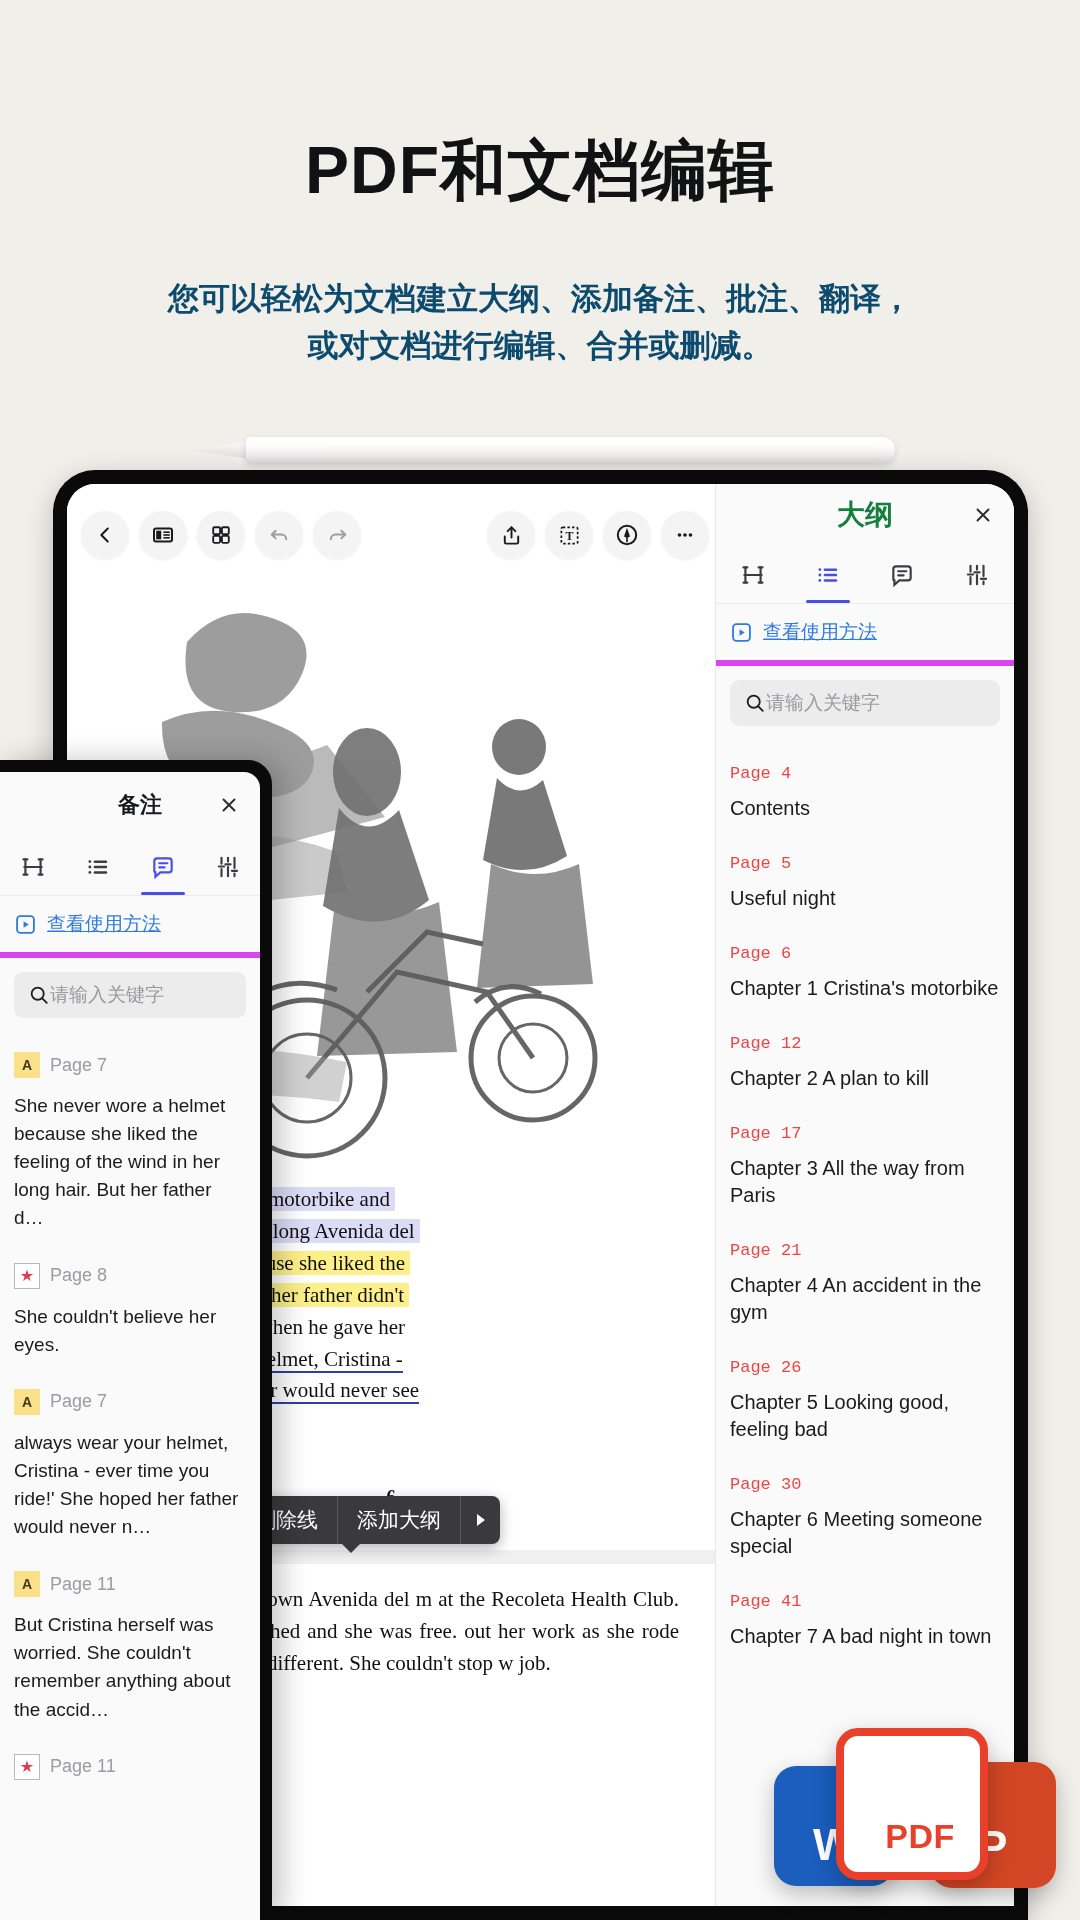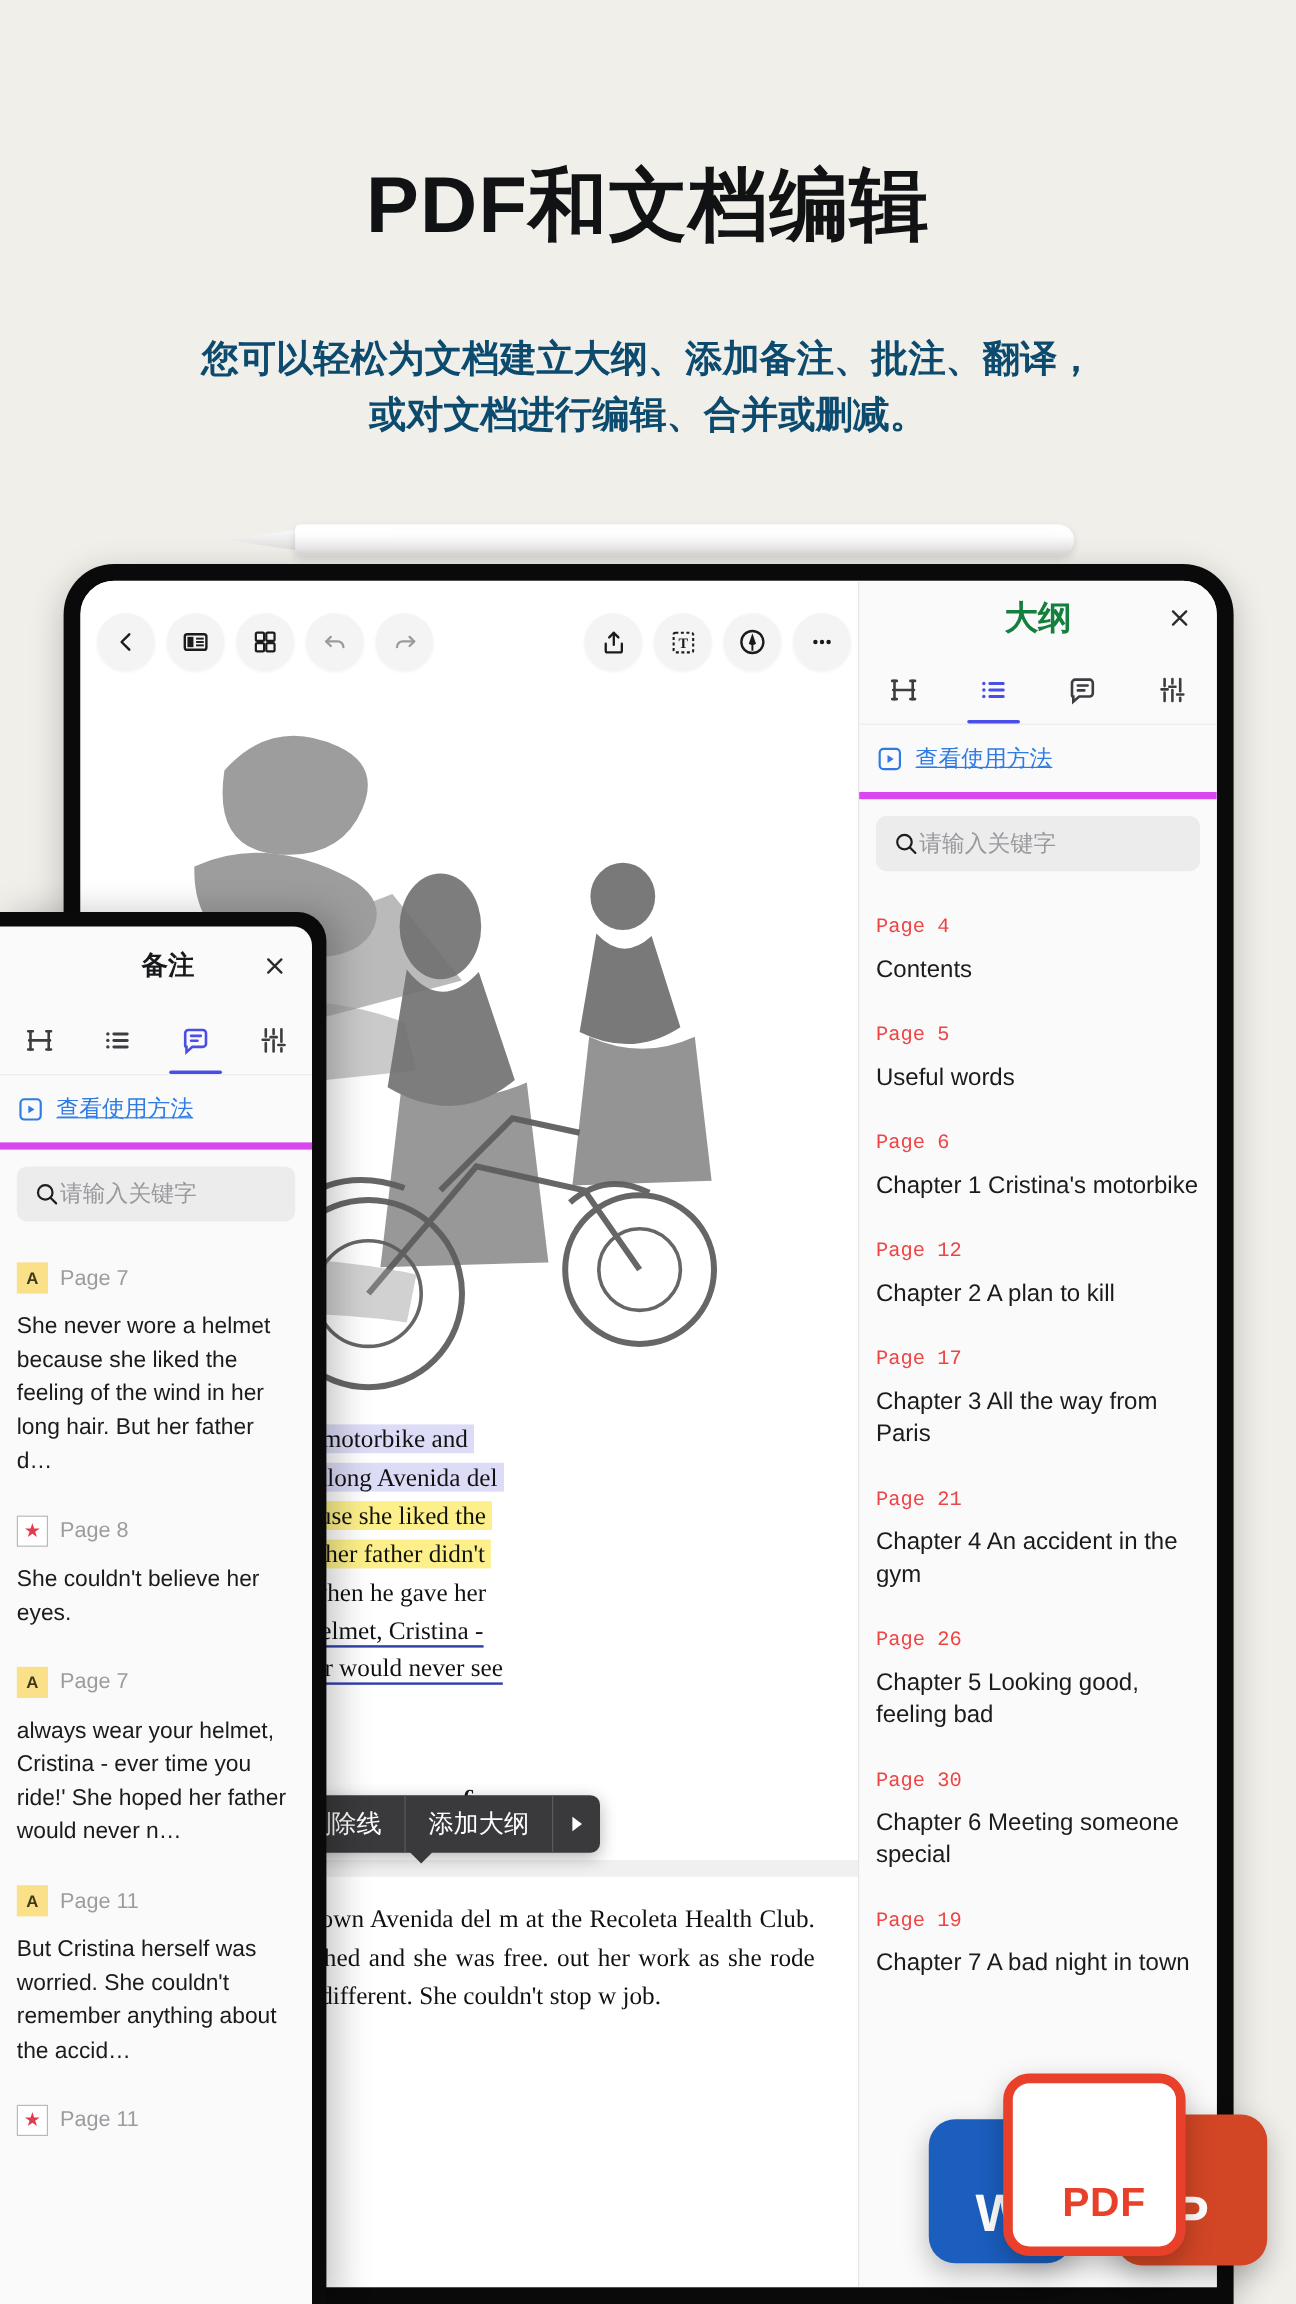--- a/index.html
+++ b/index.html
@@ -403,21 +403,21 @@
             <span class="ph">请输入关键字</span>
           </div>
         </div>
         <div class="olist">
           <div class="oitem">
               <div class="opage">Page 4</div>
               <div class="otitle">Contents</div>
             </div>
           <div class="oitem">
               <div class="opage">Page 5</div>
-              <div class="otitle">Useful words</div>
+              <div class="otitle">Useful night</div>
             </div>
           <div class="oitem">
               <div class="opage">Page 6</div>
               <div class="otitle">Chapter 1 Cristina's motorbike</div>
             </div>
           <div class="oitem">
               <div class="opage">Page 12</div>
               <div class="otitle">Chapter 2 A plan to kill</div>
             </div>
           <div class="oitem">
@@ -430,21 +430,21 @@
             </div>
           <div class="oitem">
               <div class="opage">Page 26</div>
               <div class="otitle">Chapter 5 Looking good, feeling bad</div>
             </div>
           <div class="oitem">
               <div class="opage">Page 30</div>
               <div class="otitle">Chapter 6 Meeting someone special</div>
             </div>
           <div class="oitem">
-              <div class="opage">Page 19</div>
+              <div class="opage">Page 41</div>
               <div class="otitle">Chapter 7 A bad night in town</div>
             </div>
         </div>
       </div>
     </div>
   </div>
 
   <div class="notes">
     <div class="notes-inner">
       <div class="notes-head">

